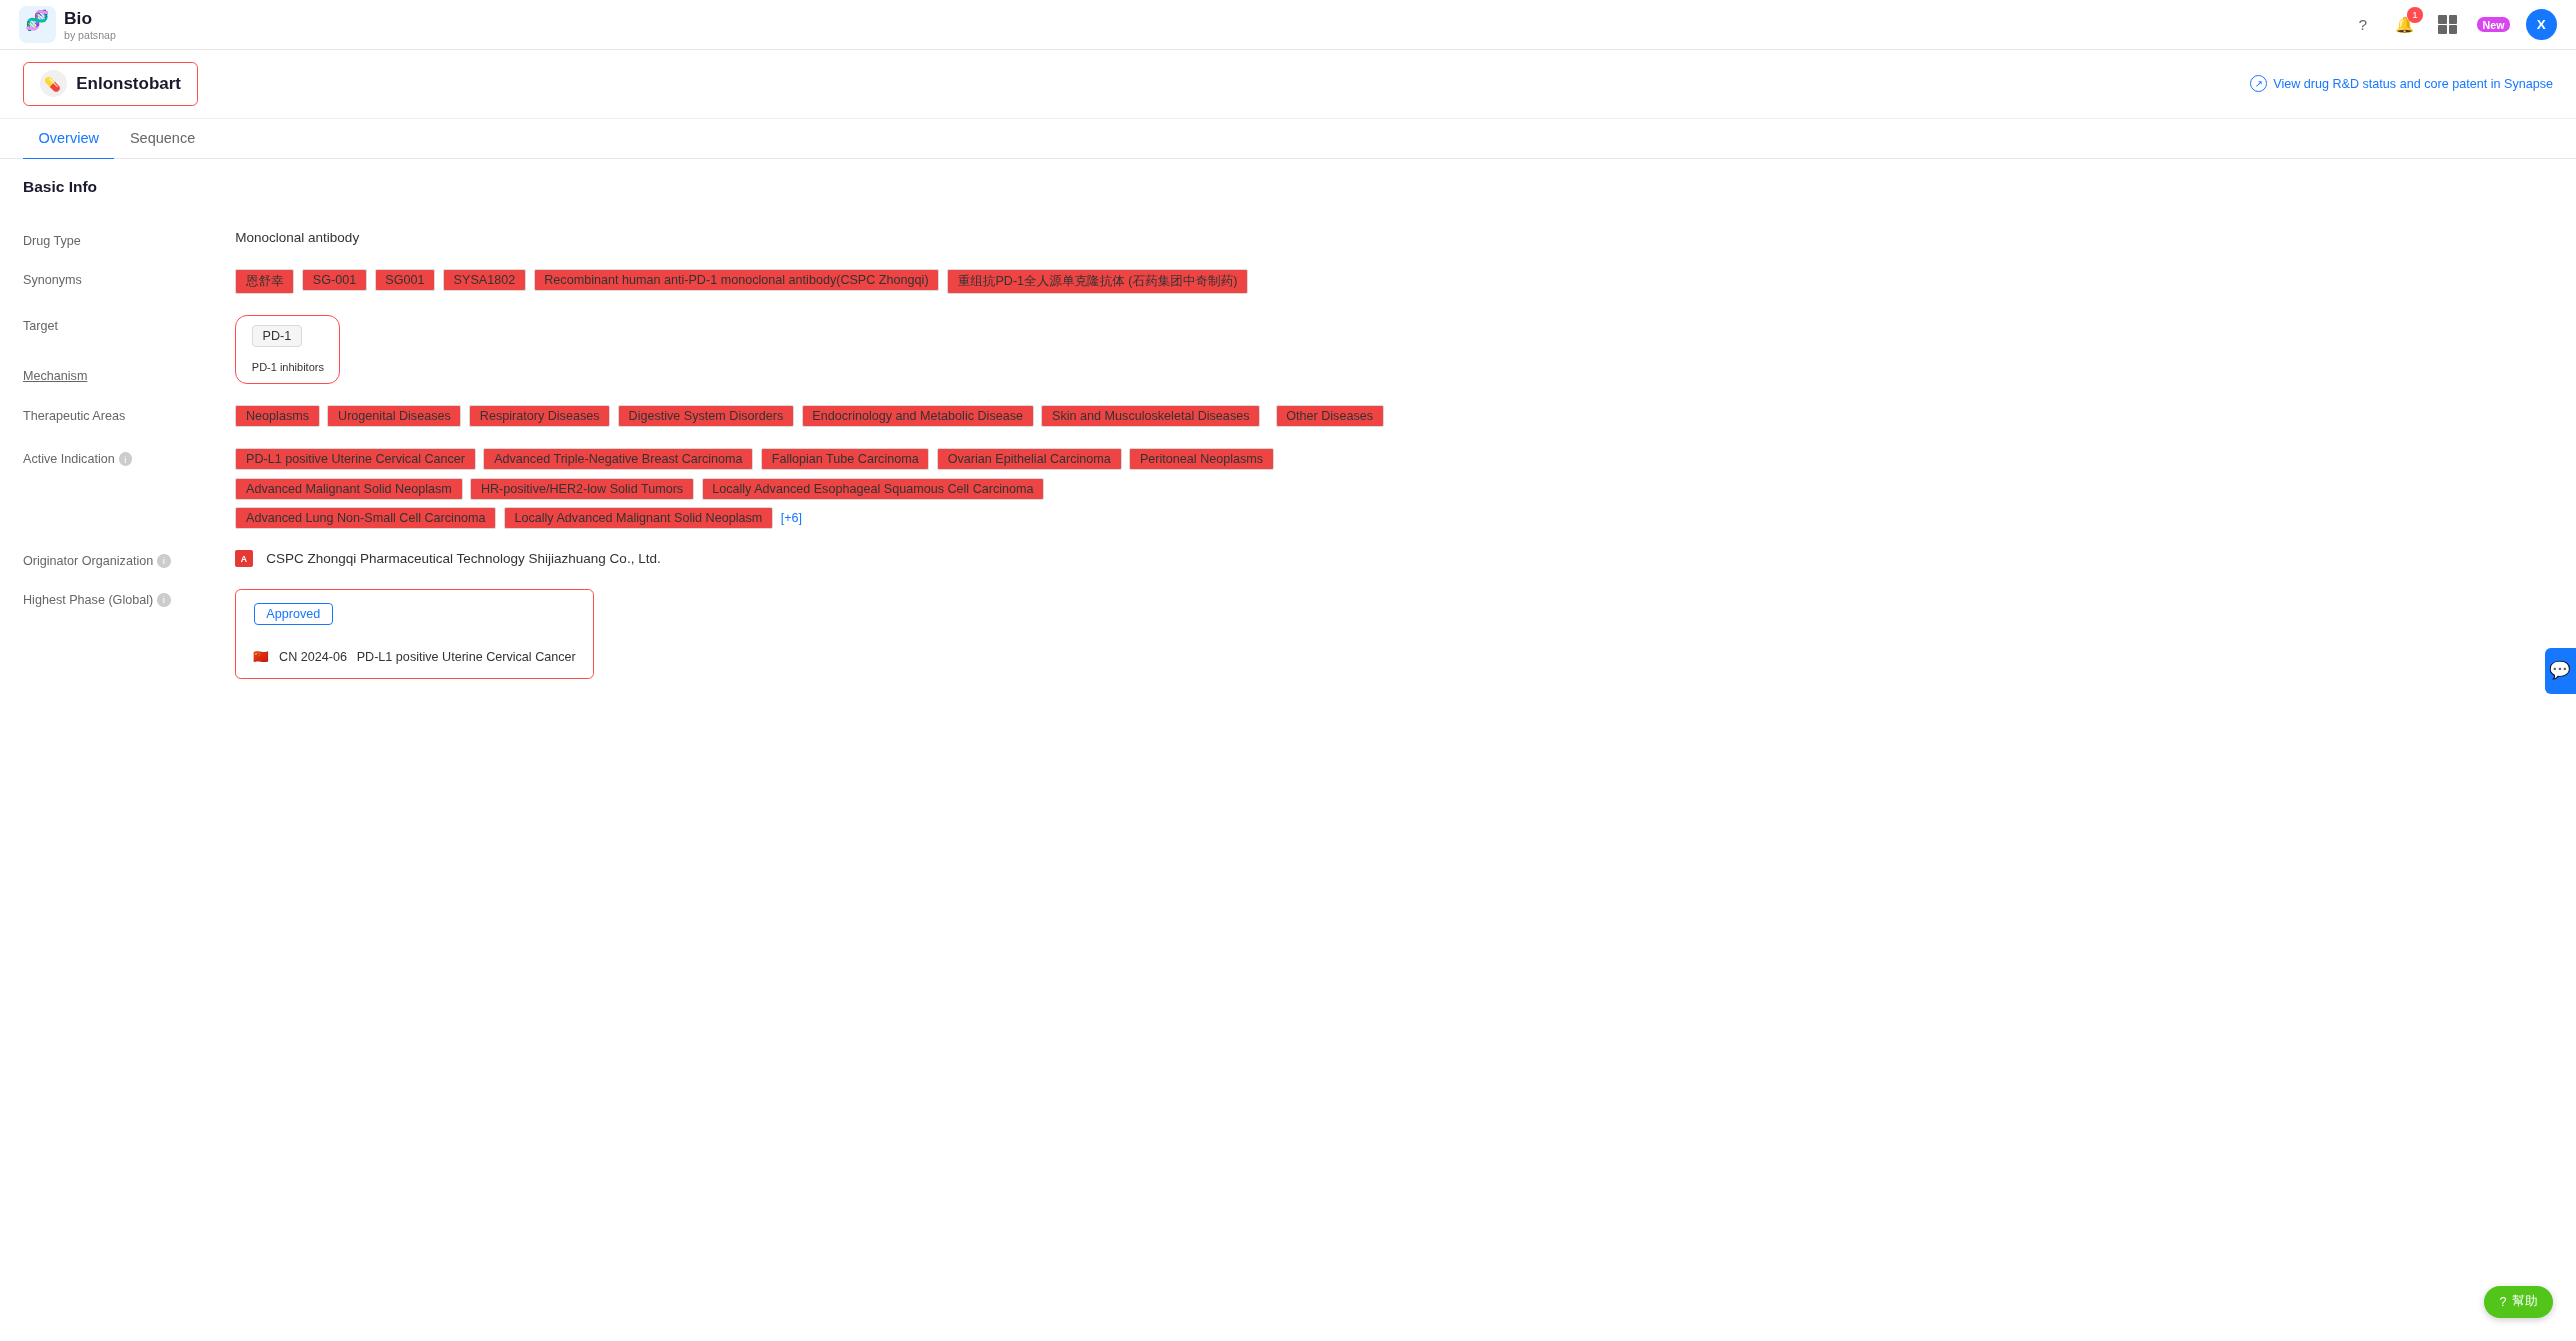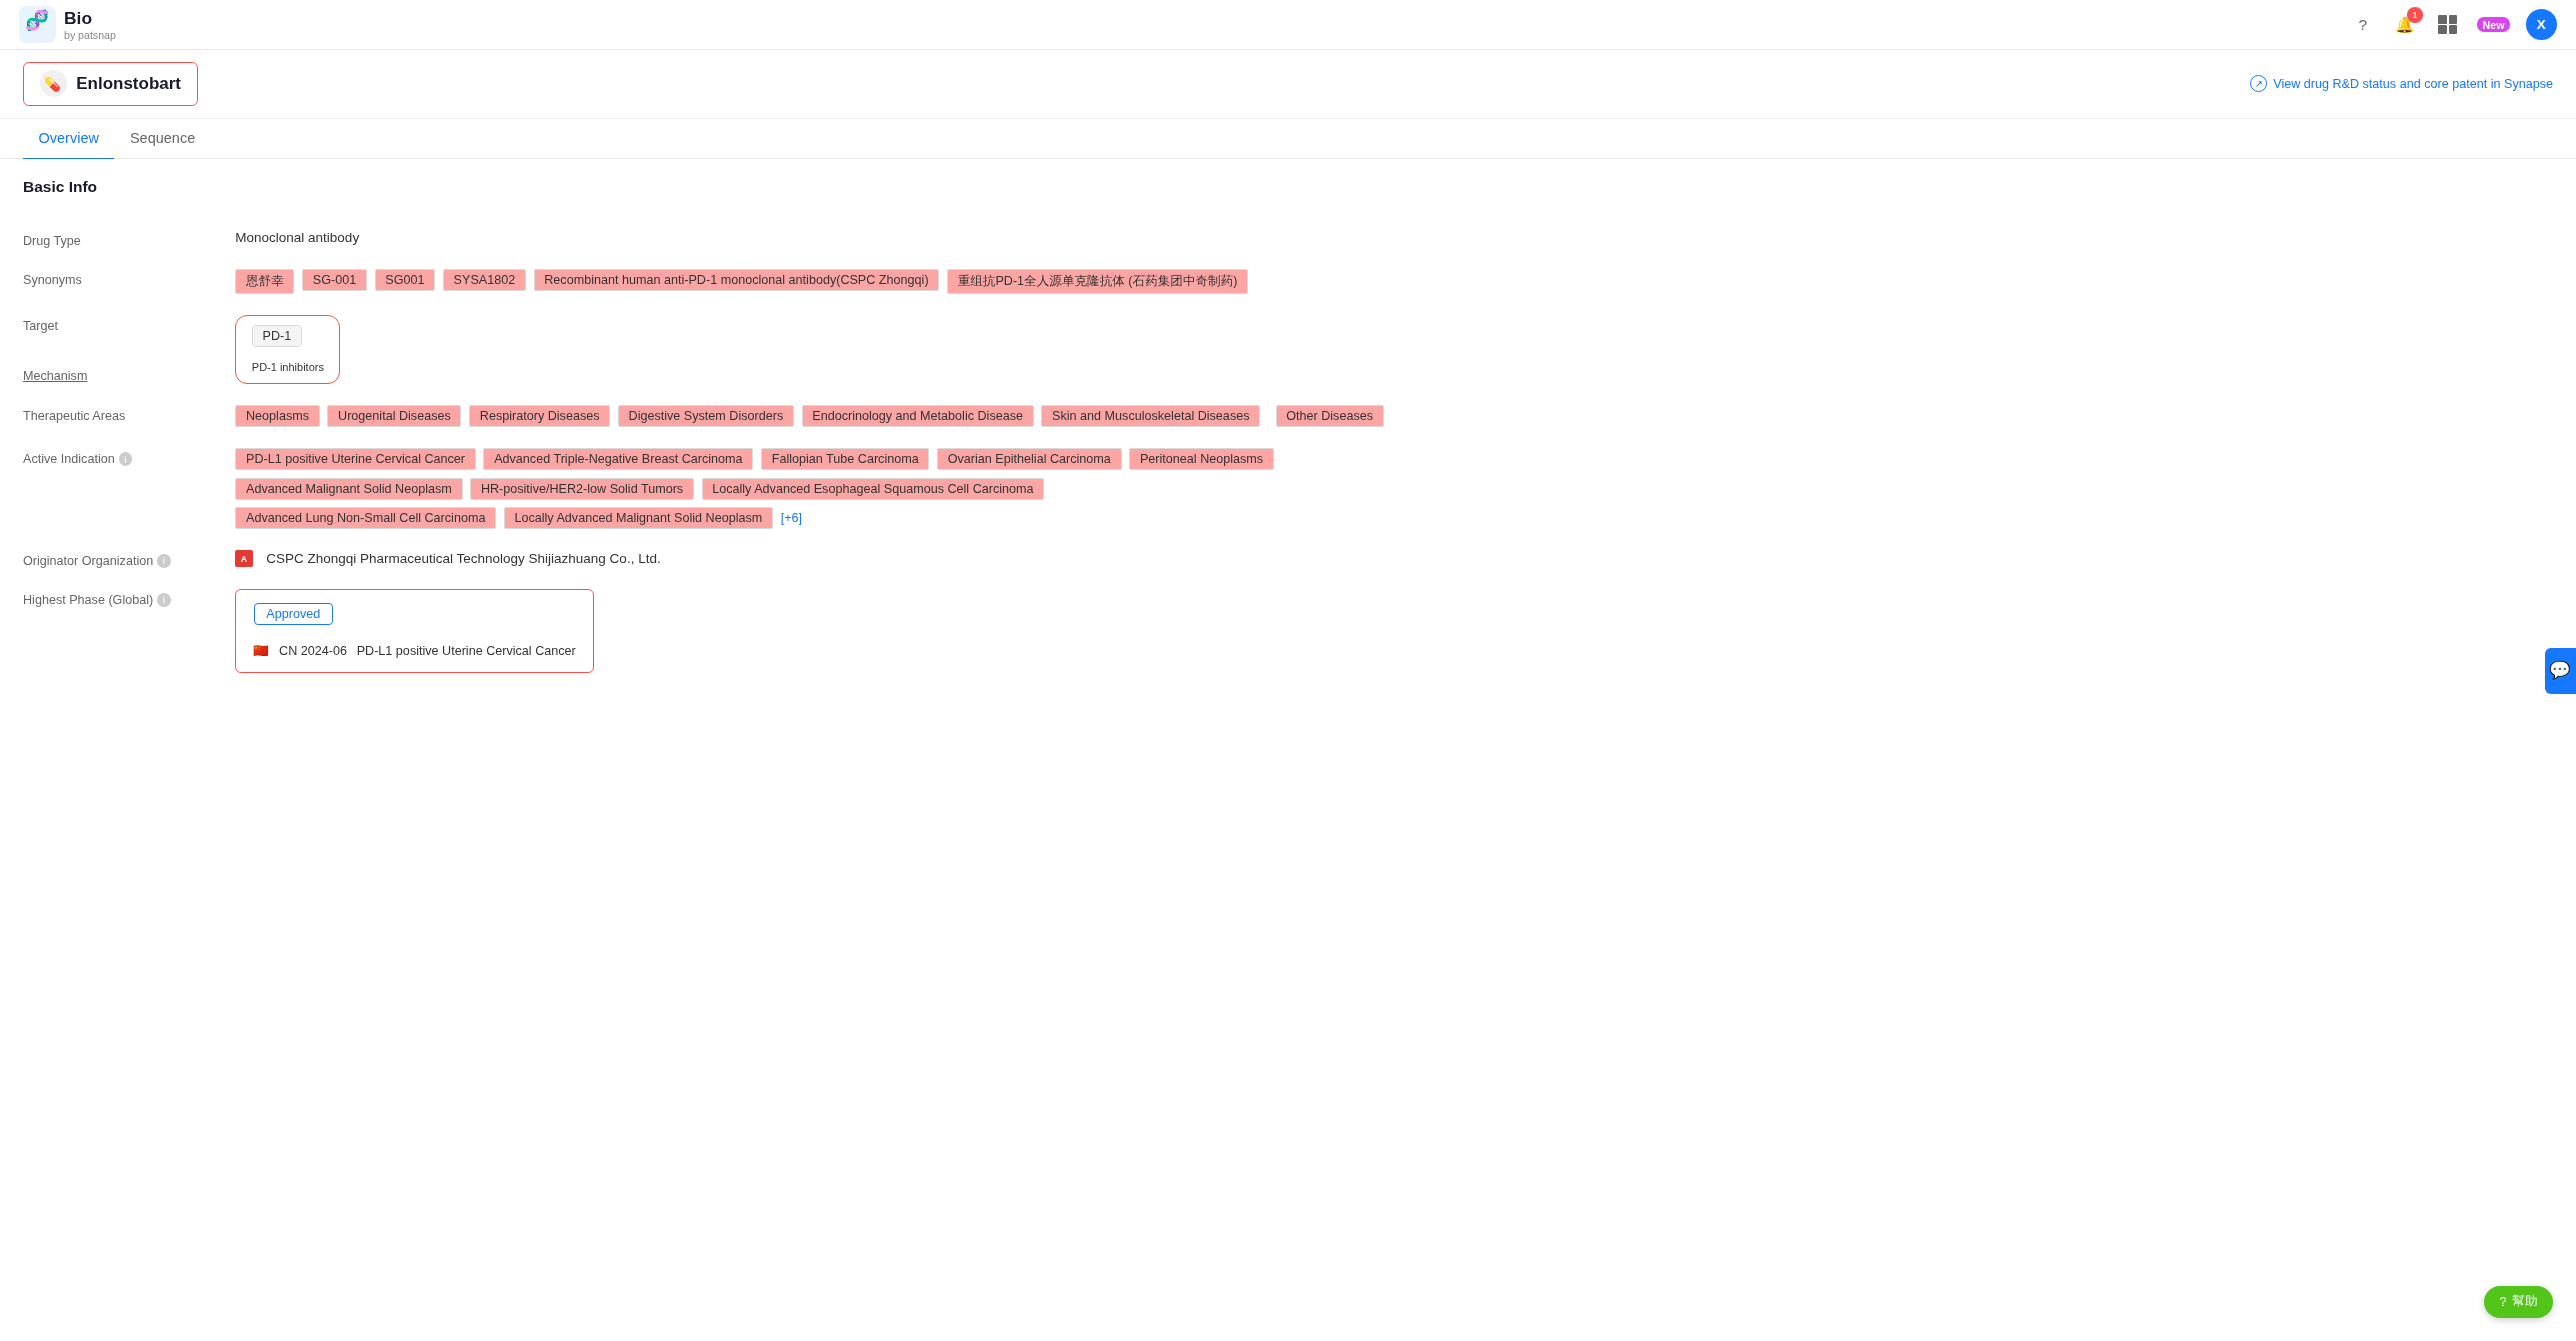--- a/index.html
+++ b/index.html
@@ -193,21 +193,21 @@
     .info-value {
       flex: 1;
       display: flex;
       flex-wrap: wrap;
       gap: 7.7px;
       align-items: flex-start;
     }
 
     
     .tag {
-      background: #fca5a5;
+      background: #ef4444;
       border: 1px solid #d9d9d9;
       border-radius: 2px;
       padding: 2.9px 9.7px;
       font-size: 12.6px;
       color: #333;
       white-space: nowrap;
     }
 
     
     .target-mechanism-box {
@@ -243,21 +243,21 @@
       display: inline-block;
     }
 
     
     .highest-phase-box {
       border: 1.9px solid #ff4d4f;
       border-radius: 5.8px;
       padding: 13.5px 17.4px;
       display: flex;
       flex-direction: column;
-      gap: 18px;
+      gap: 24px;
       max-width: 444px;
     }
     .first-approval-row {
       display: flex;
       align-items: center;
       gap: 9.7px;
       font-size: 12.6px;
       color: #333;
     }
 

